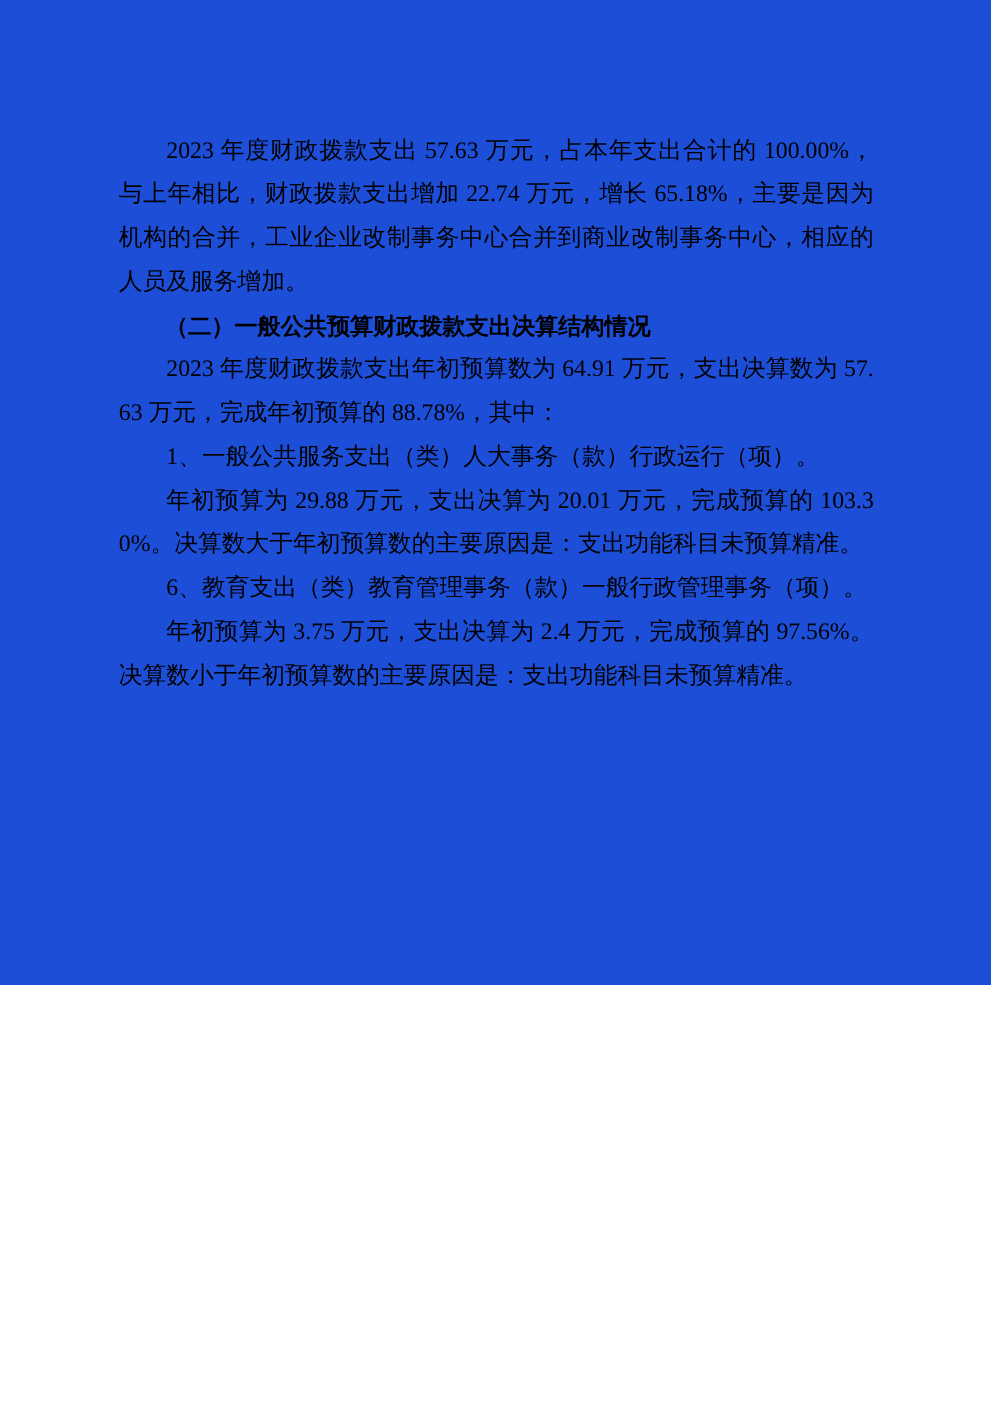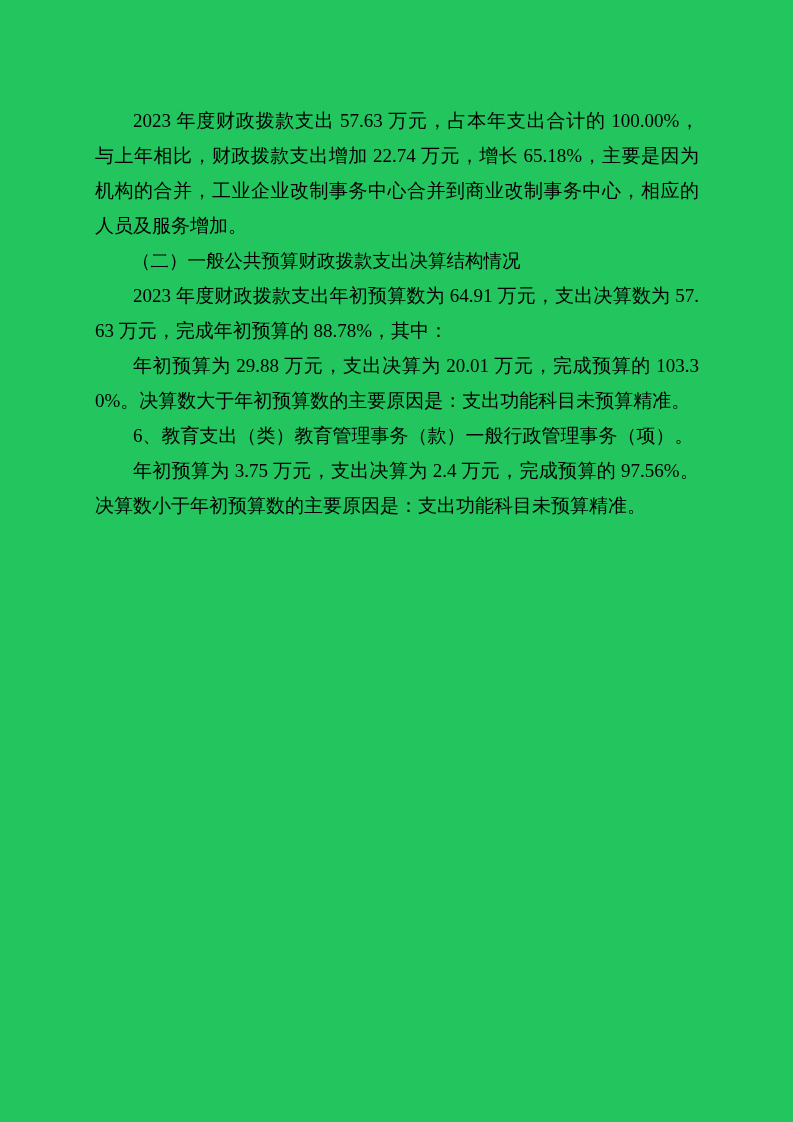--- a/index.html
+++ b/index.html
@@ -3,52 +3,53 @@
 <meta charset="utf-8">
 <style>
   html, body {
     margin: 0;
     padding: 0;
     background: #ffffff;
   }
   .page {
     position: relative;
     width: 793px;
-    height: 1122px;
-    background: #22c55e;
+    height: 788px;
+    background: #1d4ed8;
     box-sizing: border-box;
     padding: 103px 94px 36px 95px;
     overflow: hidden;
   }
   .content {
     width: 100%;
   }
   .content p {
     margin: 0;
     padding: 0;
     font-family: "Liberation Serif", "DejaVu Serif", serif;
     font-size: 19px;
     line-height: 35px;
     color: #000000;
     text-align: justify;
     text-justify: inter-ideograph;
     text-indent: 2em;
     word-break: break-all;
   }
   .content p.heading {
-    font-weight: normal;
+    font-weight: bold;
     font-family: "Liberation Sans", "DejaVu Sans", sans-serif;
     font-size: 18.5px;
   }
 </style>
 </head>
 <body>
 
 <div class="page">
   <div class="content">
     <p class="body">2023 年度财政拨款支出 57.63 万元，占本年支出合计的 100.00%，与上年相比，财政拨款支出增加 22.74 万元，增长 65.18%，主要是因为机构的合并，工业企业改制事务中心合并到商业改制事务中心，相应的人员及服务增加。</p>
     <p class="heading">（二）一般公共预算财政拨款支出决算结构情况</p>
     <p class="body">2023 年度财政拨款支出年初预算数为 64.91 万元，支出决算数为 57.63 万元，完成年初预算的 88.78%，其中：</p>
+    <p class="body">1、一般公共服务支出（类）人大事务（款）行政运行（项）。</p>
     <p class="body">年初预算为 29.88 万元，支出决算为 20.01 万元，完成预算的 103.30%。决算数大于年初预算数的主要原因是：支出功能科目未预算精准。</p>
     <p class="body">6、教育支出（类）教育管理事务（款）一般行政管理事务（项）。</p>
     <p class="body">年初预算为 3.75 万元，支出决算为 2.4 万元，完成预算的 97.56%。决算数小于年初预算数的主要原因是：支出功能科目未预算精准。</p>
   </div>
 </div>
 
 </body></html>

